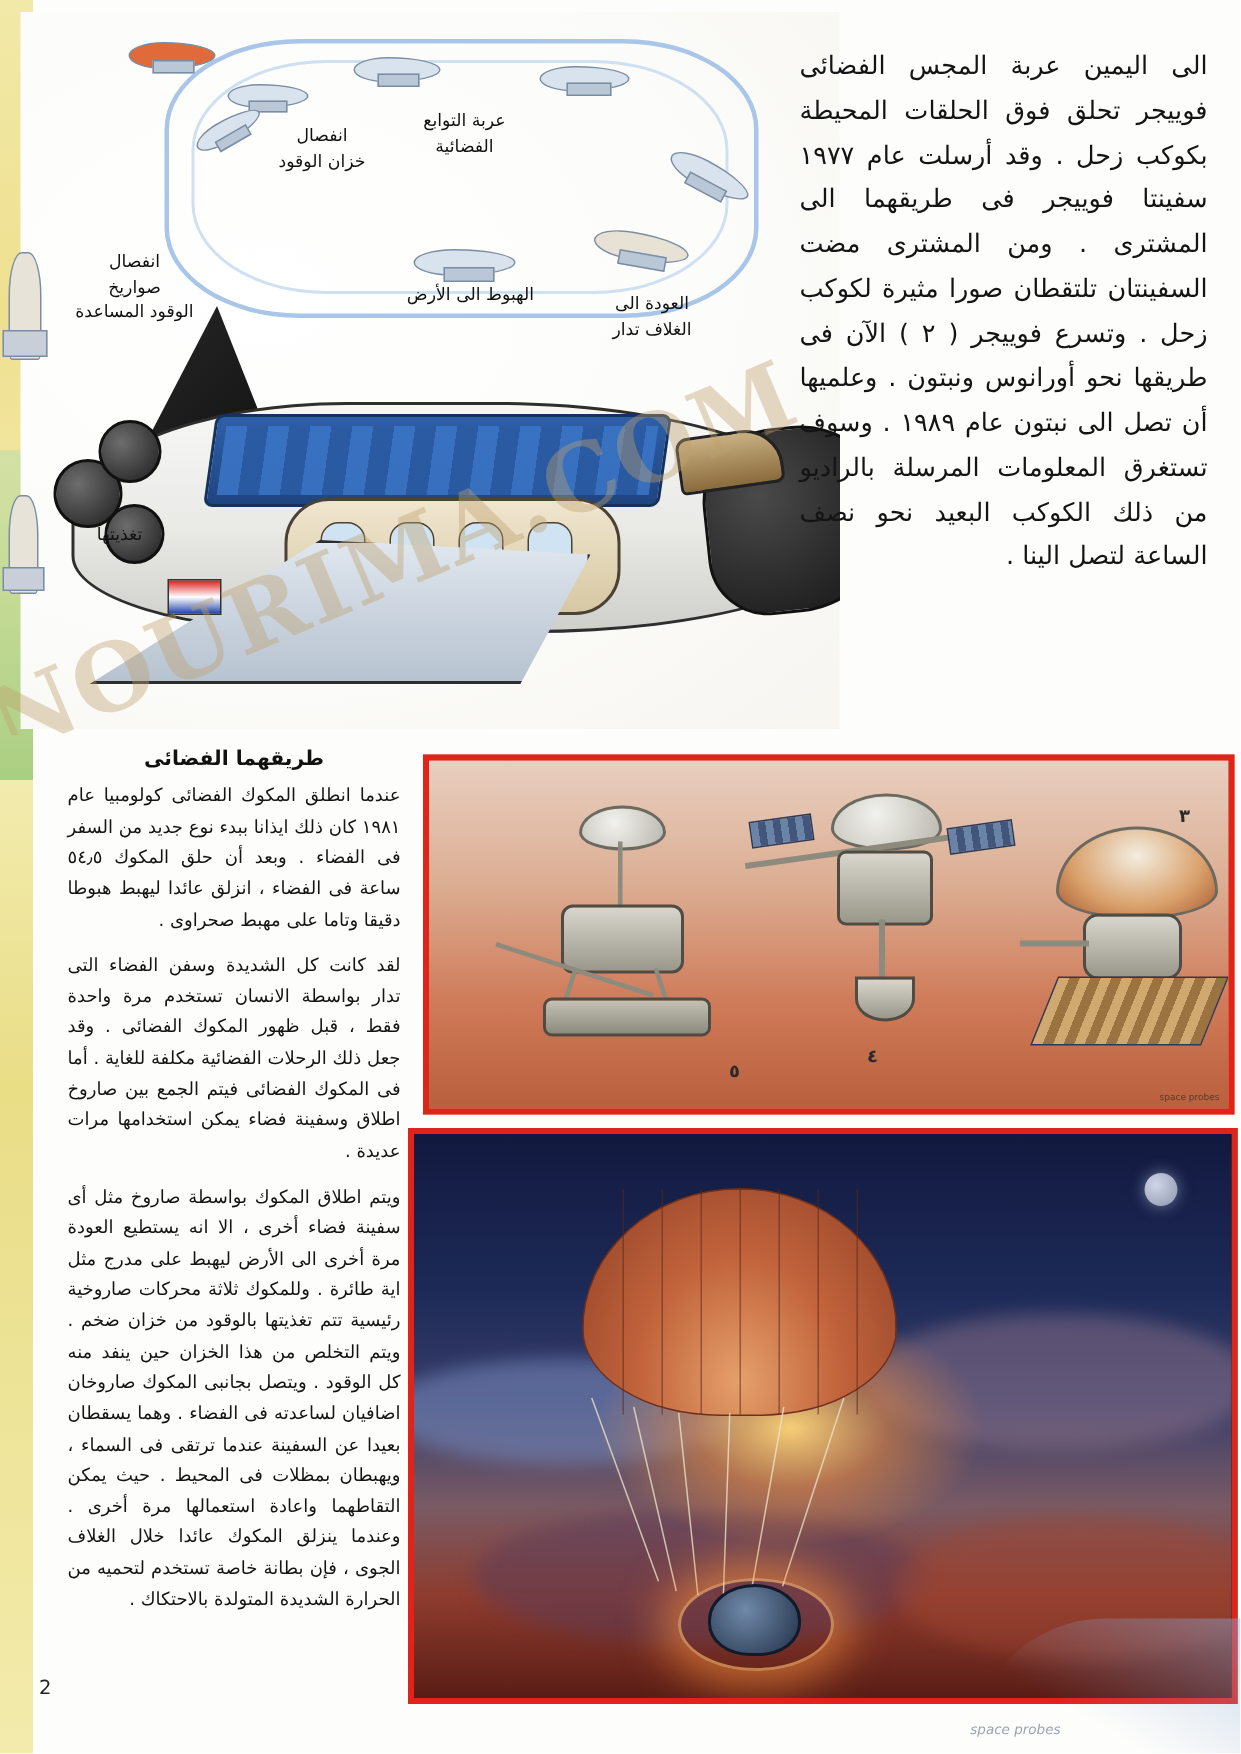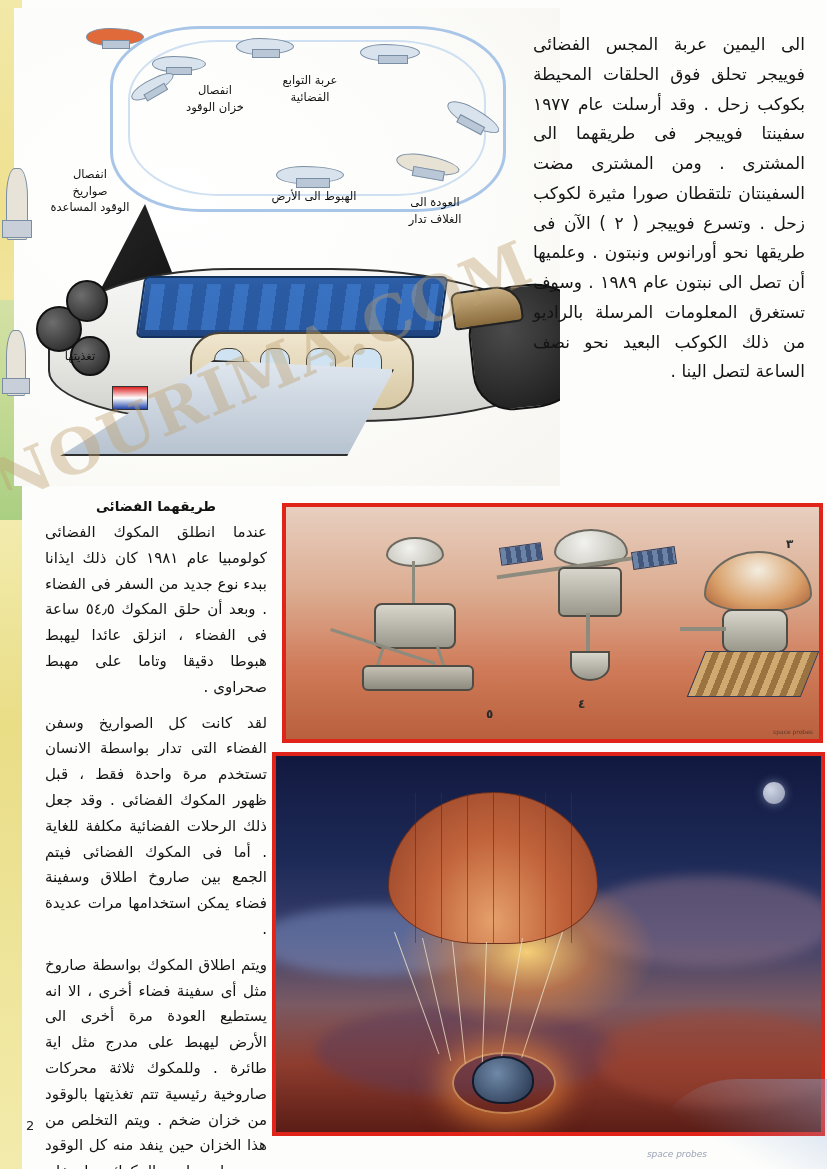--- a/index.html
+++ b/index.html
@@ -66,21 +66,21 @@
      font-family:"DejaVu Sans","Liberation Sans",sans-serif;}
 
   
   .right-col{position:absolute;right:22px;top:30px;width:288px;}
   .para{font-size:17px;line-height:1.75;text-align:justify;color:#141414;margin:0 0 14px 16px;}
   .para.b2{margin-top:22px;}
 
   
   .mid-col{position:absolute;right:560px;top:498px;width:222px;}
   .sec-title{font-size:13.5px;font-weight:700;color:#111;margin:0 0 6px 0;text-align:center;}
-  .para-s{font-size:15px;line-height:1.72;text-align:justify;margin:0 0 10px 0;color:#141414;}
+  .para-s{font-size:12px;line-height:1.72;text-align:justify;margin:0 0 10px 0;color:#141414;}
 
   
   .probes{position:absolute;left:282px;top:503px;width:533px;height:232px;
      border:4px solid #e0241a;background:#cf7f63;overflow:hidden;}
   .probes .bg{position:absolute;inset:0;
      background:linear-gradient(180deg,#e8cfc0 0%,#dcae93 35%,#cf7a58 70%,#b9603e 100%);}
   .probe{position:absolute;}
   .dish{position:absolute;border-radius:50%;background:radial-gradient(circle at 40% 35%,#f2f2ee,#b9b7ad);
      border:2px solid #6c6a60;}
   .strut{position:absolute;background:#8d8a7e;}
@@ -207,21 +207,21 @@
     <div class="callout" style="left:52px;top:348px;width:56px;">تغذيتها</div>
   </div>
 
   <div class="right-col">
     <p class="para">الى اليمين  عربة المجس الفضائى فوييجر تحلق فوق الحلقات المحيطة بكوكب زحل . وقد أرسلت عام ١٩٧٧ سفينتا فوييجر فى طريقهما الى المشترى . ومن المشترى مضت السفينتان تلتقطان صورا مثيرة لكوكب زحل . وتسرع فوييجر ( ٢ ) الآن فى طريقها نحو أورانوس ونبتون . وعلميها أن تصل الى نبتون عام ١٩٨٩ . وسوف تستغرق المعلومات المرسلة بالراديو من ذلك الكوكب البعيد نحو نصف الساعة لتصل الينا .</p>
   </div>
 
   <div class="mid-col">
     <h2 class="sec-title">طريقهما الفضائى</h2>
     <p class="para-s">عندما انطلق المكوك الفضائى كولومبيا عام ١٩٨١ كان ذلك ايذانا ببدء نوع جديد من السفر فى الفضاء . وبعد أن حلق المكوك ٥٤٫٥ ساعة فى الفضاء ، انزلق عائدا ليهبط هبوطا دقيقا وتاما على مهبط صحراوى .</p>
-    <p class="para-s">لقد كانت كل الصواريخ وسفن الفضاء التى تدار بواسطة الانسان تستخدم مرة واحدة فقط ، قبل ظهور المكوك الفضائى . وقد جعل ذلك الرحلات الفضائية مكلفة للغاية . أما فى المكوك الفضائى فيتم الجمع بين صاروخ اطلاق وسفينة فضاء يمكن استخدامها مرات عديدة .</p>
+    <p class="para-s">لقد كانت كل الشديدة وسفن الفضاء التى تدار بواسطة الانسان تستخدم مرة واحدة فقط ، قبل ظهور المكوك الفضائى . وقد جعل ذلك الرحلات الفضائية مكلفة للغاية . أما فى المكوك الفضائى فيتم الجمع بين صاروخ اطلاق وسفينة فضاء يمكن استخدامها مرات عديدة .</p>
     <p class="para-s">ويتم اطلاق المكوك بواسطة صاروخ مثل أى سفينة فضاء أخرى ، الا انه يستطيع العودة مرة أخرى الى الأرض ليهبط على مدرج مثل اية طائرة . وللمكوك ثلاثة محركات صاروخية رئيسية تتم تغذيتها بالوقود من خزان ضخم . ويتم التخلص من هذا الخزان حين ينفد منه كل الوقود . ويتصل بجانبى المكوك صاروخان اضافيان لساعدته فى الفضاء . وهما يسقطان بعيدا عن السفينة عندما ترتقى فى السماء ، ويهبطان بمظلات فى المحيط . حيث يمكن التقاطهما واعادة استعمالها مرة أخرى . وعندما ينزلق المكوك عائدا خلال الغلاف الجوى ، فإن بطانة خاصة تستخدم لتحميه من الحرارة الشديدة المتولدة بالاحتكاك .</p>
   </div>
 
   <div class="probes">
     <div class="bg"></div>
 
     <div class="probe" style="left:22px;top:30px;width:190px;height:180px;">
       <div class="dish" style="left:78px;top:0;width:54px;height:26px;border-radius:50%/60% 60% 40% 40%;"></div>
       <div class="strut" style="left:104px;top:24px;width:3px;height:44px;"></div>
       <div class="box" style="left:66px;top:66px;width:78px;height:42px;border-radius:8px;"></div>

